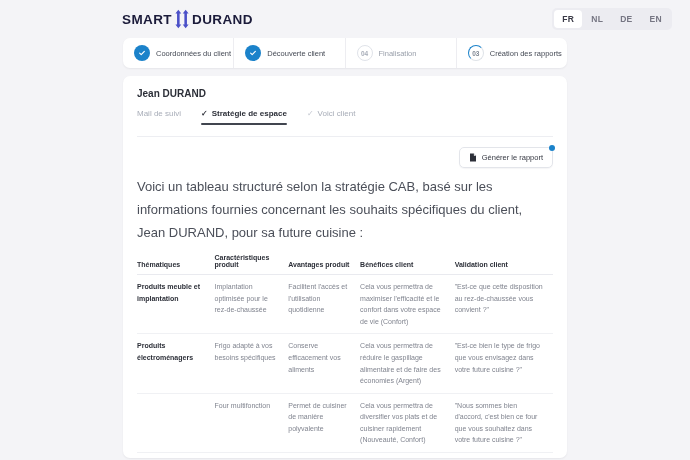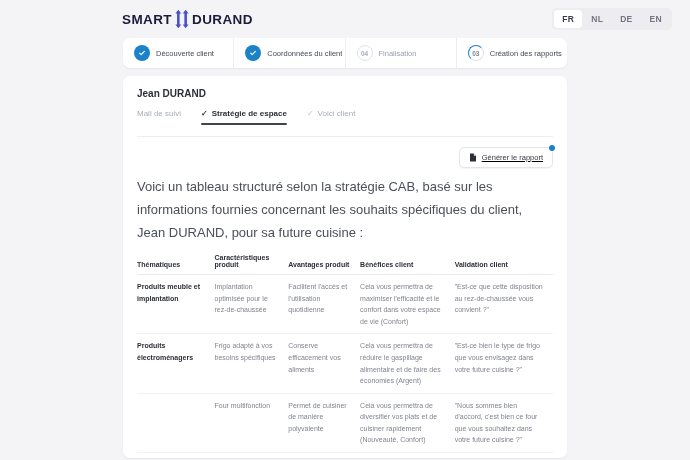--- a/index.html
+++ b/index.html
@@ -109,21 +109,20 @@
   }
   .tab .tck { font-size: 8px; line-height: 1; }
   .tab.active .tck { color: #2c2f38; }
   .tab .tck { color: #c2c6cf; }
 
   
   .action-row {
     display: flex; justify-content: flex-end;
     padding: 10px 0 2px 0;
     position: relative;
-    text-decoration: underline;
   }
   .gen-btn {
     display: inline-flex; align-items: center; gap: 5px;
     background: #fff; border: 1px solid #e3e5ea; border-radius: 5px;
     padding: 5px 9px; font-size: 7.5px; color: #353842;
     position: relative;
     box-shadow: 0 1px 1px rgba(20,20,40,.04);
   }
   .gen-dot {
     position: absolute; top: -3px; right: -3px;
@@ -185,30 +184,30 @@
   </div>
 
   <div class="stepper">
 
     <div class="step">
       <span class="step-badge done">
         <svg class="check-ic" width="8" height="8" viewBox="0 0 12 12">
           <path d="M2.5 6.2 L4.8 8.5 L9.5 3.6" stroke="#ffffff" stroke-width="1.7" fill="none" stroke-linecap="round" stroke-linejoin="round"></path>
         </svg>
       </span>
-      <span class="step-label">Découverte client</span>
+      <span class="step-label">Coordonnées du client</span>
     </div>
 
     <div class="step">
       <span class="step-badge done">
         <svg class="check-ic" width="8" height="8" viewBox="0 0 12 12">
           <path d="M2.5 6.2 L4.8 8.5 L9.5 3.6" stroke="#ffffff" stroke-width="1.7" fill="none" stroke-linecap="round" stroke-linejoin="round"></path>
         </svg>
       </span>
-      <span class="step-label">Coordonnées du client</span>
+      <span class="step-label">Découverte client</span>
     </div>
 
     <div class="step inactive">
       <span class="step-badge todo">04</span>
       <span class="step-label">Finalisation</span>
     </div>
 
     <div class="step">
       <span class="step-badge active">03</span>
       <span class="step-label">Création des rapports</span>

